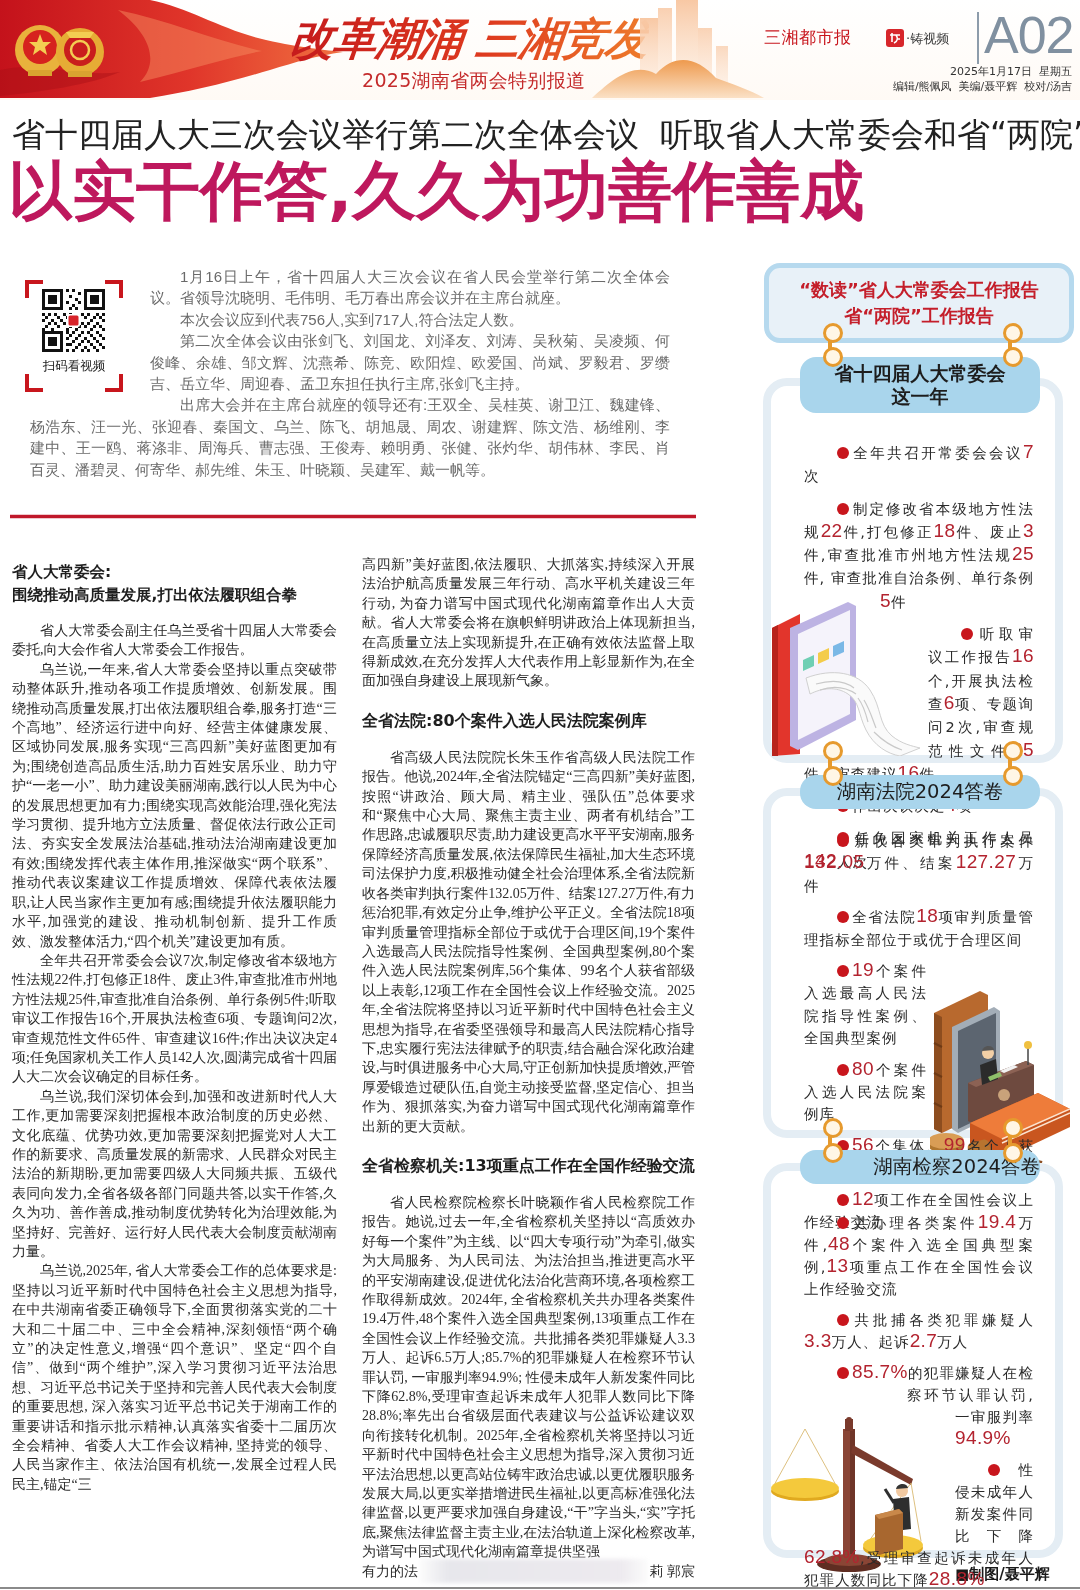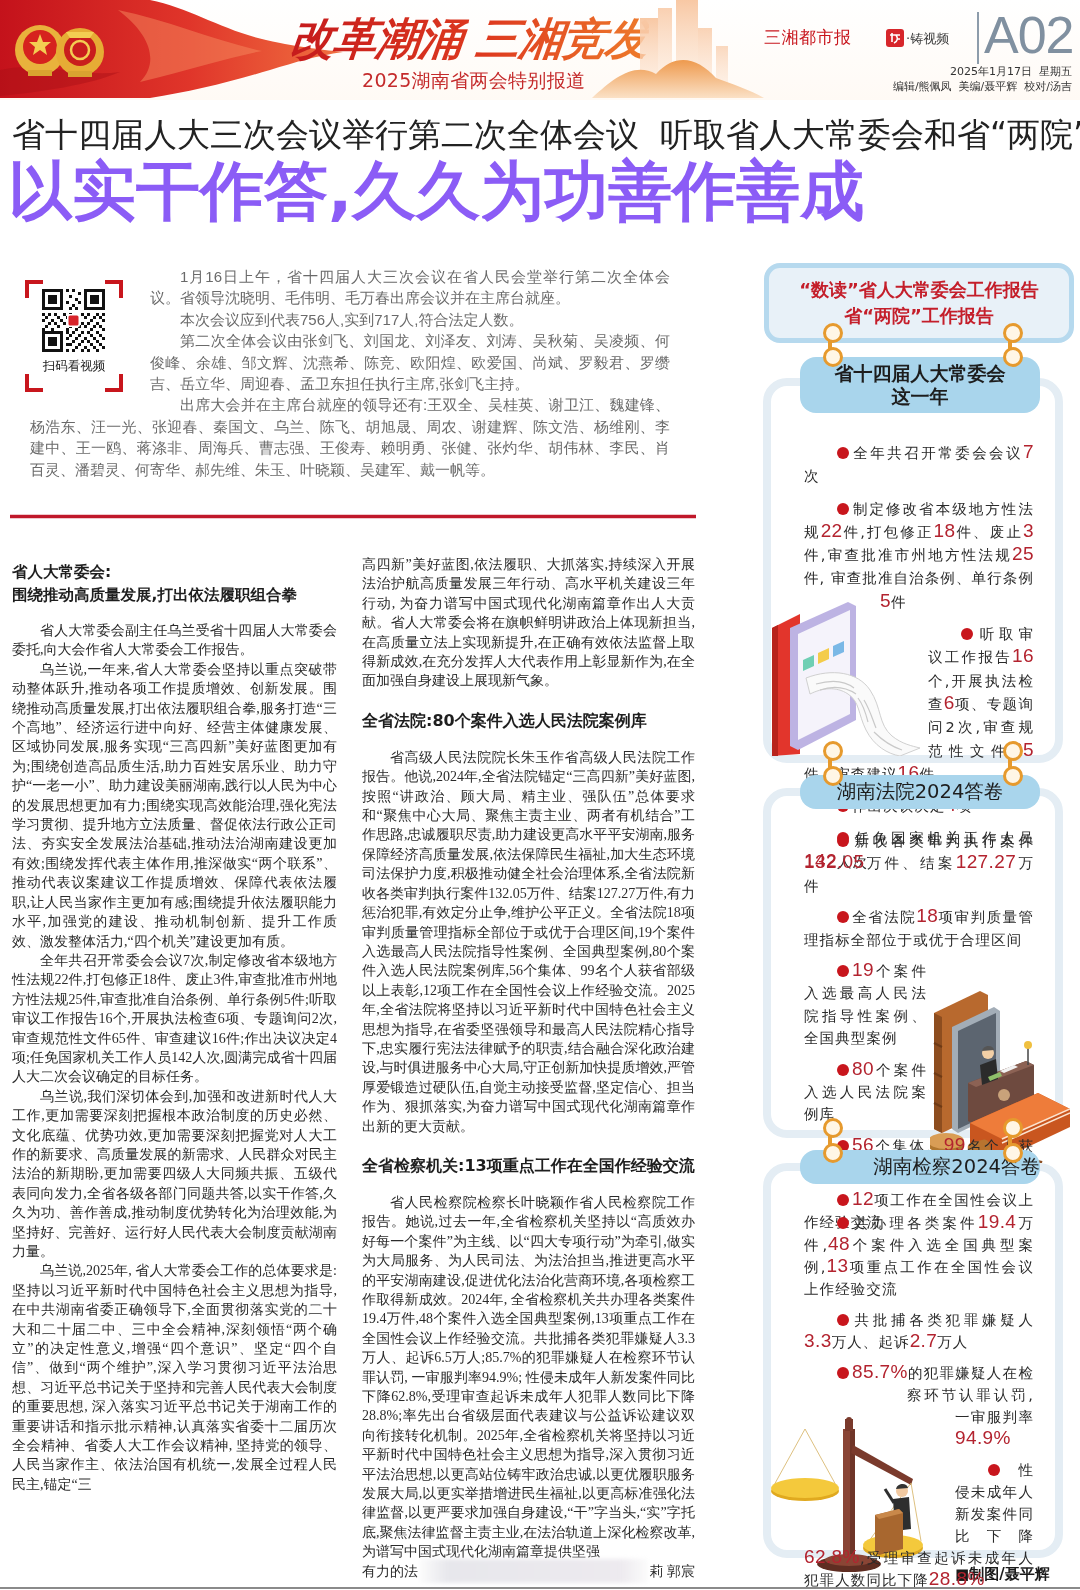--- a/index.html
+++ b/index.html
@@ -15,21 +15,21 @@
 .paper-name{position:absolute;left:764px;top:26px;font-size:17px;font-weight:normal;color:#c8161d;white-space:nowrap;letter-spacing:0.5px;}
 .video-logo{position:absolute;left:886px;top:29px;width:18px;height:18px;}
 .video-brand{position:absolute;left:906px;top:30px;font-size:13px;color:#3a3a3a;white-space:nowrap;}
 .vdiv{position:absolute;left:977px;top:12px;width:2px;height:52px;background:#8d9cab;}
 .page-no{position:absolute;left:984px;top:6px;font-size:52px;line-height:58px;color:#8090a0;font-family:"Liberation Sans",sans-serif;letter-spacing:-1px;}
 .date{position:absolute;right:8px;top:64px;font-size:11px;color:#333;white-space:pre;}
 .editors{position:absolute;right:8px;top:79px;font-size:11px;color:#333;white-space:pre;}
 
 
 .kicker{position:absolute;left:12px;top:117px;font-size:33px;color:#222;white-space:pre;line-height:36px;}
-.headline{position:absolute;left:8px;top:153px;font-size:64px;line-height:76px;font-weight:900;color:#8b5cf6;white-space:nowrap;}
+.headline{position:absolute;left:8px;top:153px;font-size:64px;line-height:76px;font-weight:900;color:#be185d;white-space:nowrap;}
 
 
 .qr-wrap{position:absolute;left:25px;top:280px;width:98px;height:112px;}
 .qr-corner{position:absolute;width:18px;height:18px;border-color:#c8161d;border-style:solid;border-width:0;}
 .qr-corner.tl{left:0;top:0;border-top-width:4px;border-left-width:4px;}
 .qr-corner.tr{right:0;top:0;border-top-width:4px;border-right-width:4px;}
 .qr-corner.bl{left:0;bottom:0;border-bottom-width:4px;border-left-width:4px;}
 .qr-corner.br{right:0;bottom:0;border-bottom-width:4px;border-right-width:4px;}
 .qr-code{position:absolute;left:17px;top:9px;}
 .qr-label{position:absolute;left:0;top:78px;width:98px;text-align:center;font-size:12.5px;color:#222;}

